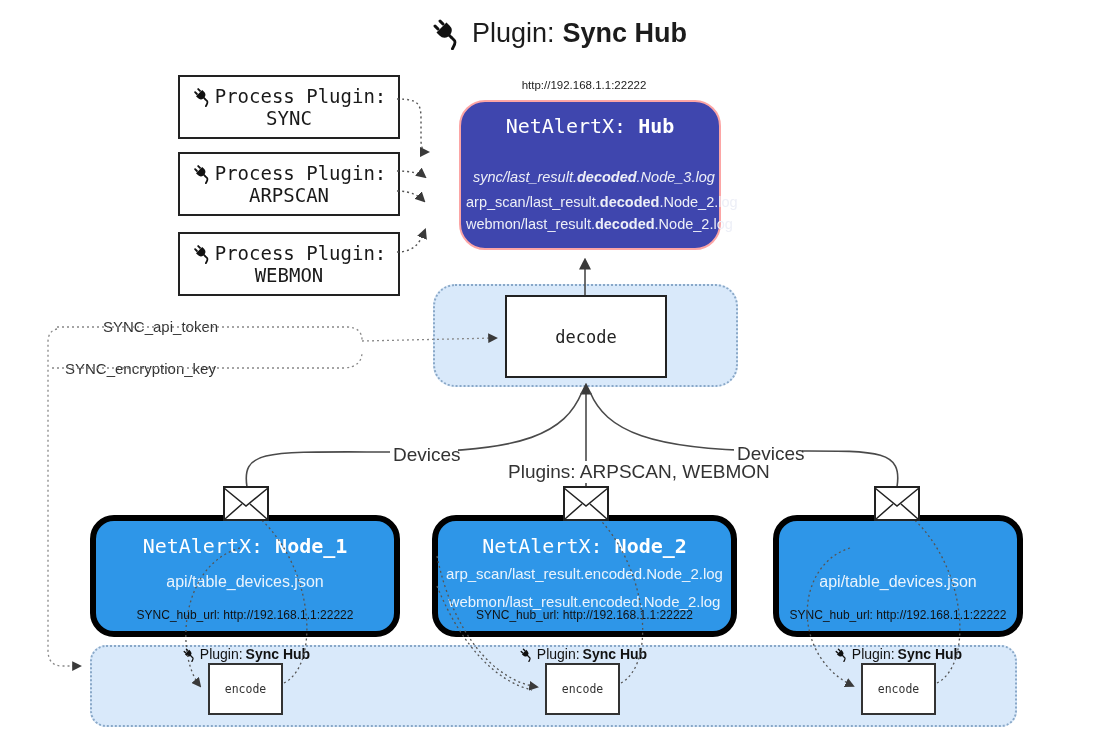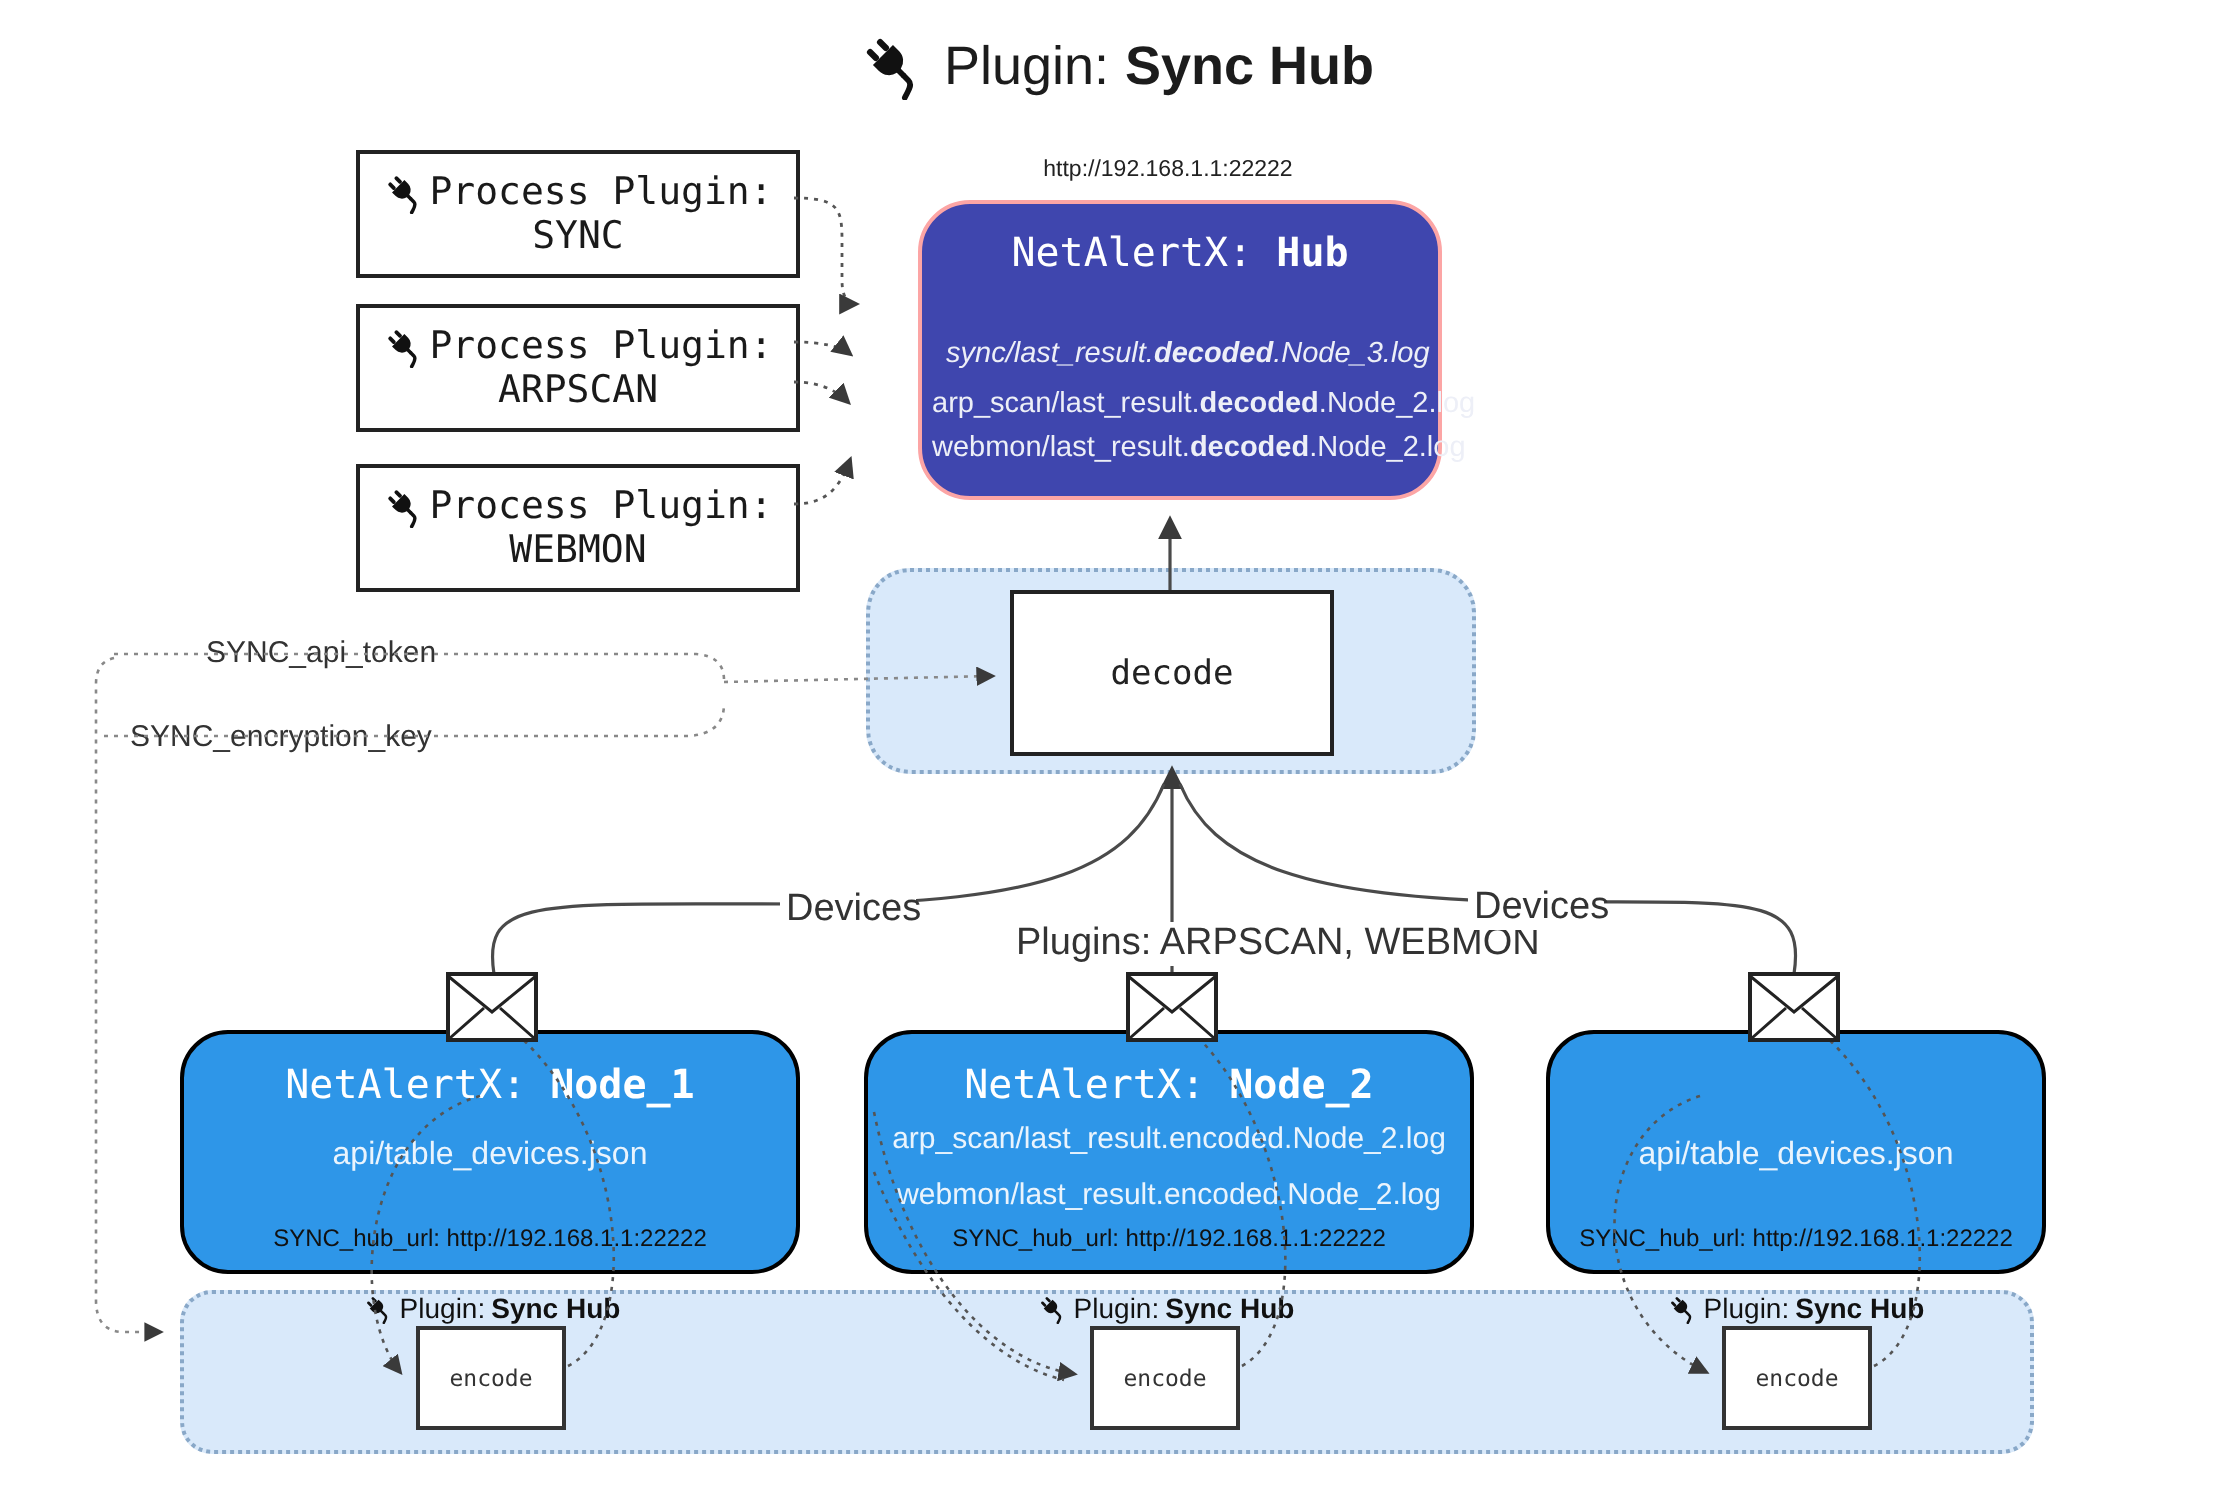--- a/index.html
+++ b/index.html
@@ -35,21 +35,21 @@
               justify-content:center;font-size:17px;color:#222;}
 
   
   .tok{position:absolute;font-size:15px;color:#333;background:#fff;padding:0 3px;white-space:nowrap;}
 
   
   .edge-label{position:absolute;font-size:19px;color:#333;background:#fff;padding:0 3px;
               text-align:center;white-space:nowrap;z-index:6;}
 
   
-  .node{position:absolute;top:515px;height:122px;background:#2E96E8;border:2px solid #000000;
+  .node{position:absolute;top:515px;height:122px;background:#2E96E8;border:6px solid #000000;
         border-radius:24px;box-sizing:border-box;z-index:2;}
   .node-title{position:absolute;left:0;top:13px;width:100%;text-align:center;font-size:20px;color:#fff;white-space:nowrap;}
   .node-title .bold{font-weight:700;}
   .node-line{position:absolute;left:0;width:100%;text-align:center;color:#EAF4FD;white-space:nowrap;}
   .node-hub-url{position:absolute;left:0;bottom:9px;width:100%;text-align:center;font-size:12px;color:#111;white-space:nowrap;}
 
   
   .encode-band{position:absolute;left:90px;top:645px;width:927px;height:82px;border-radius:16px;z-index:1;}
   .encode-box{position:absolute;top:663px;width:75px;height:52px;background:#fff;border:2px solid #333;
               box-sizing:border-box;display:flex;align-items:center;justify-content:center;

